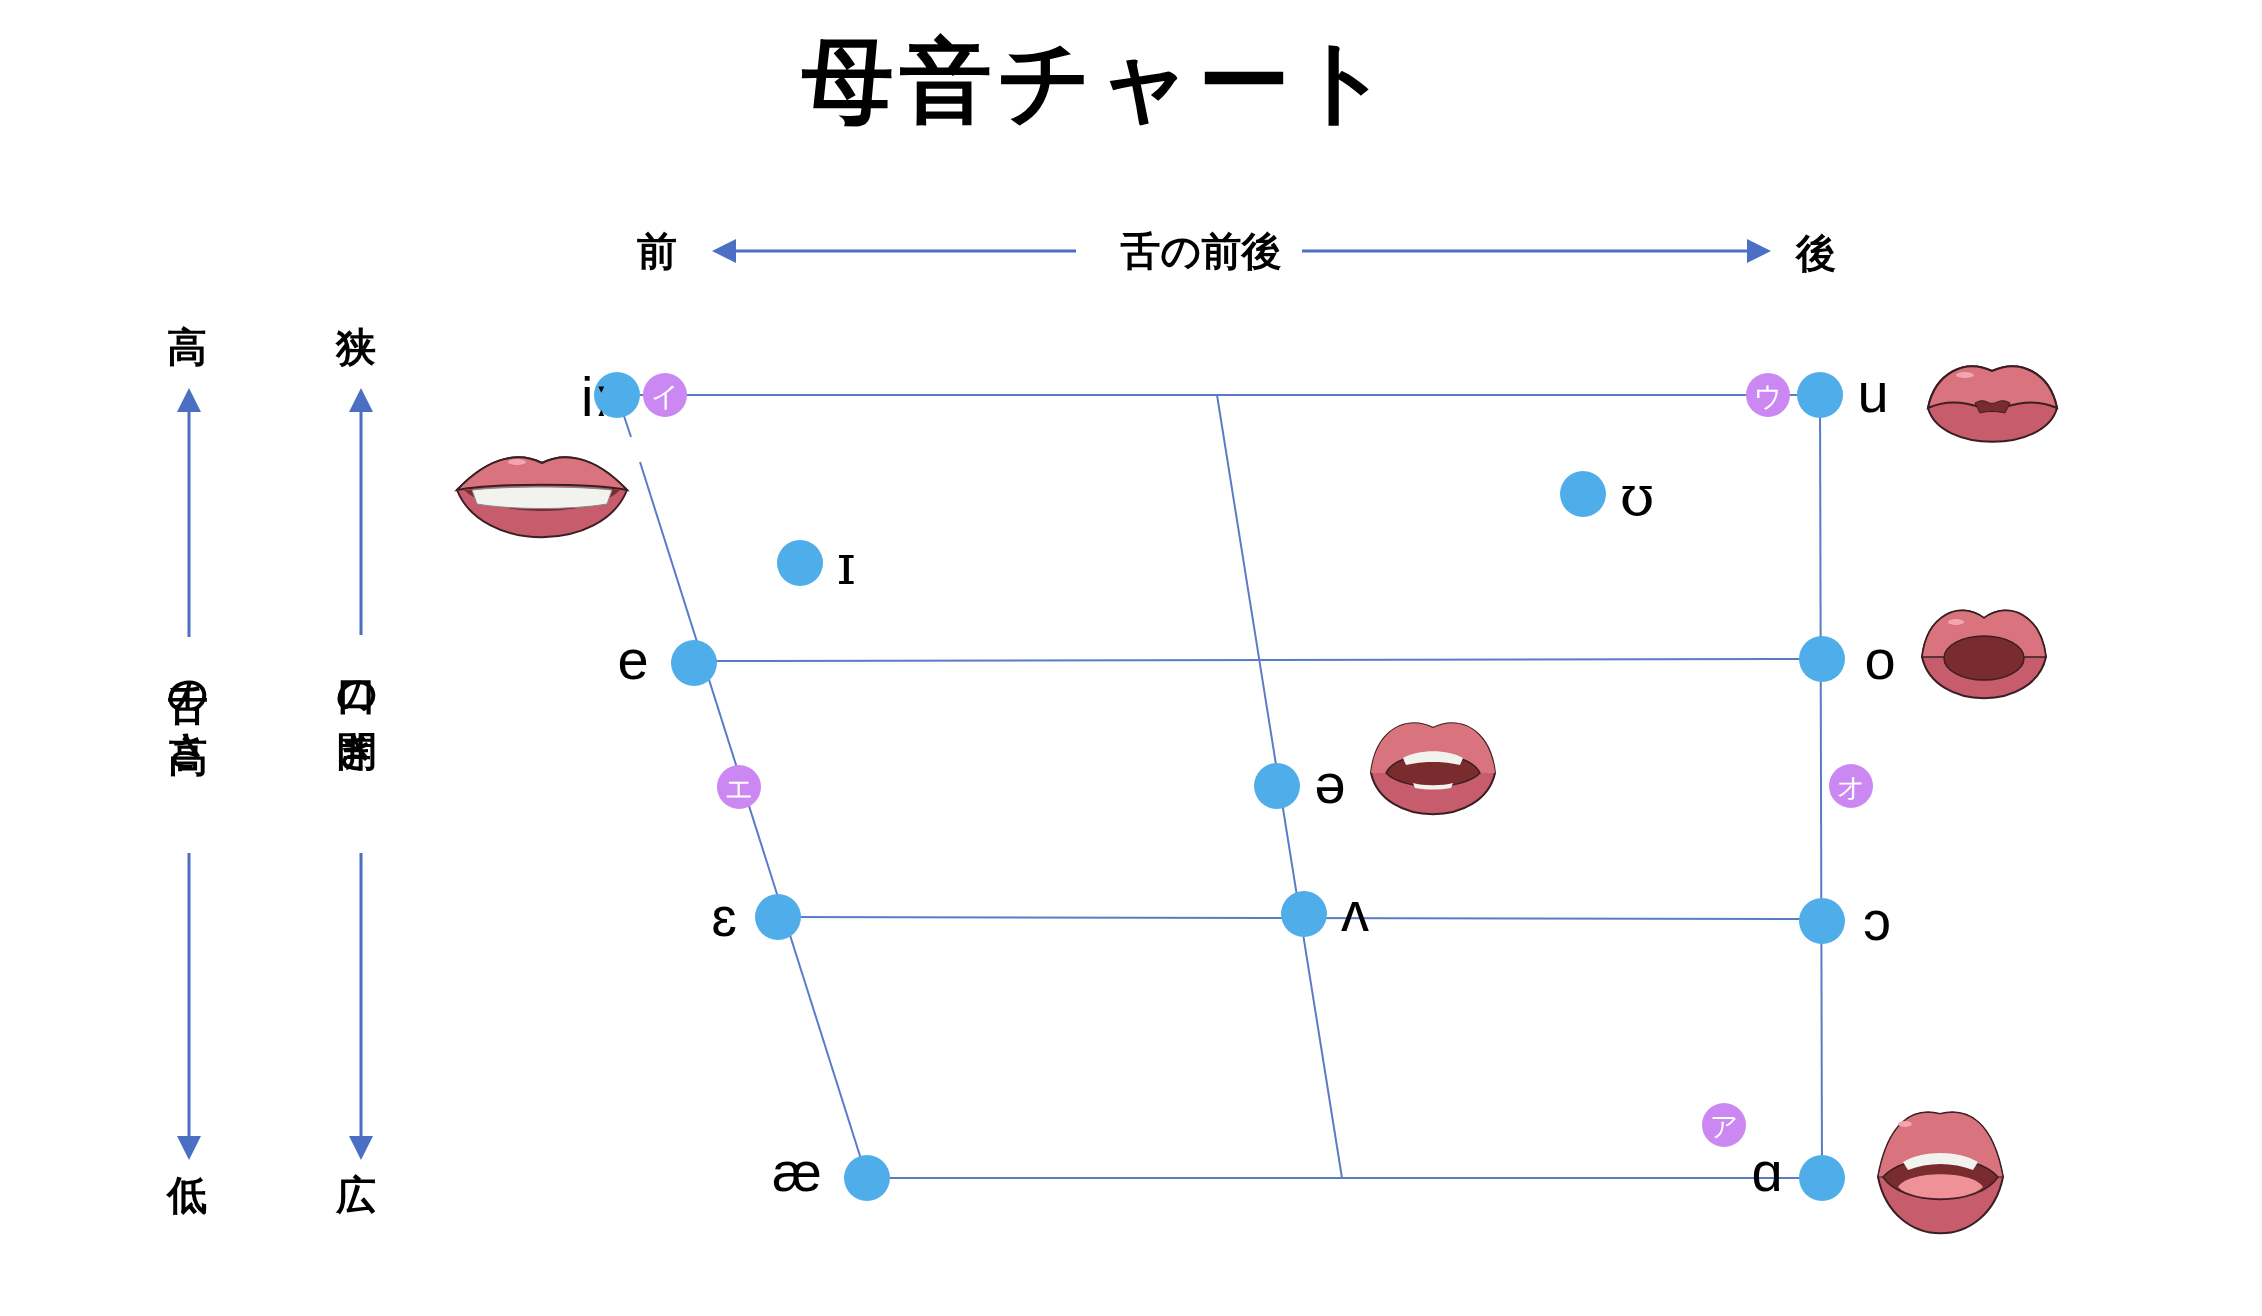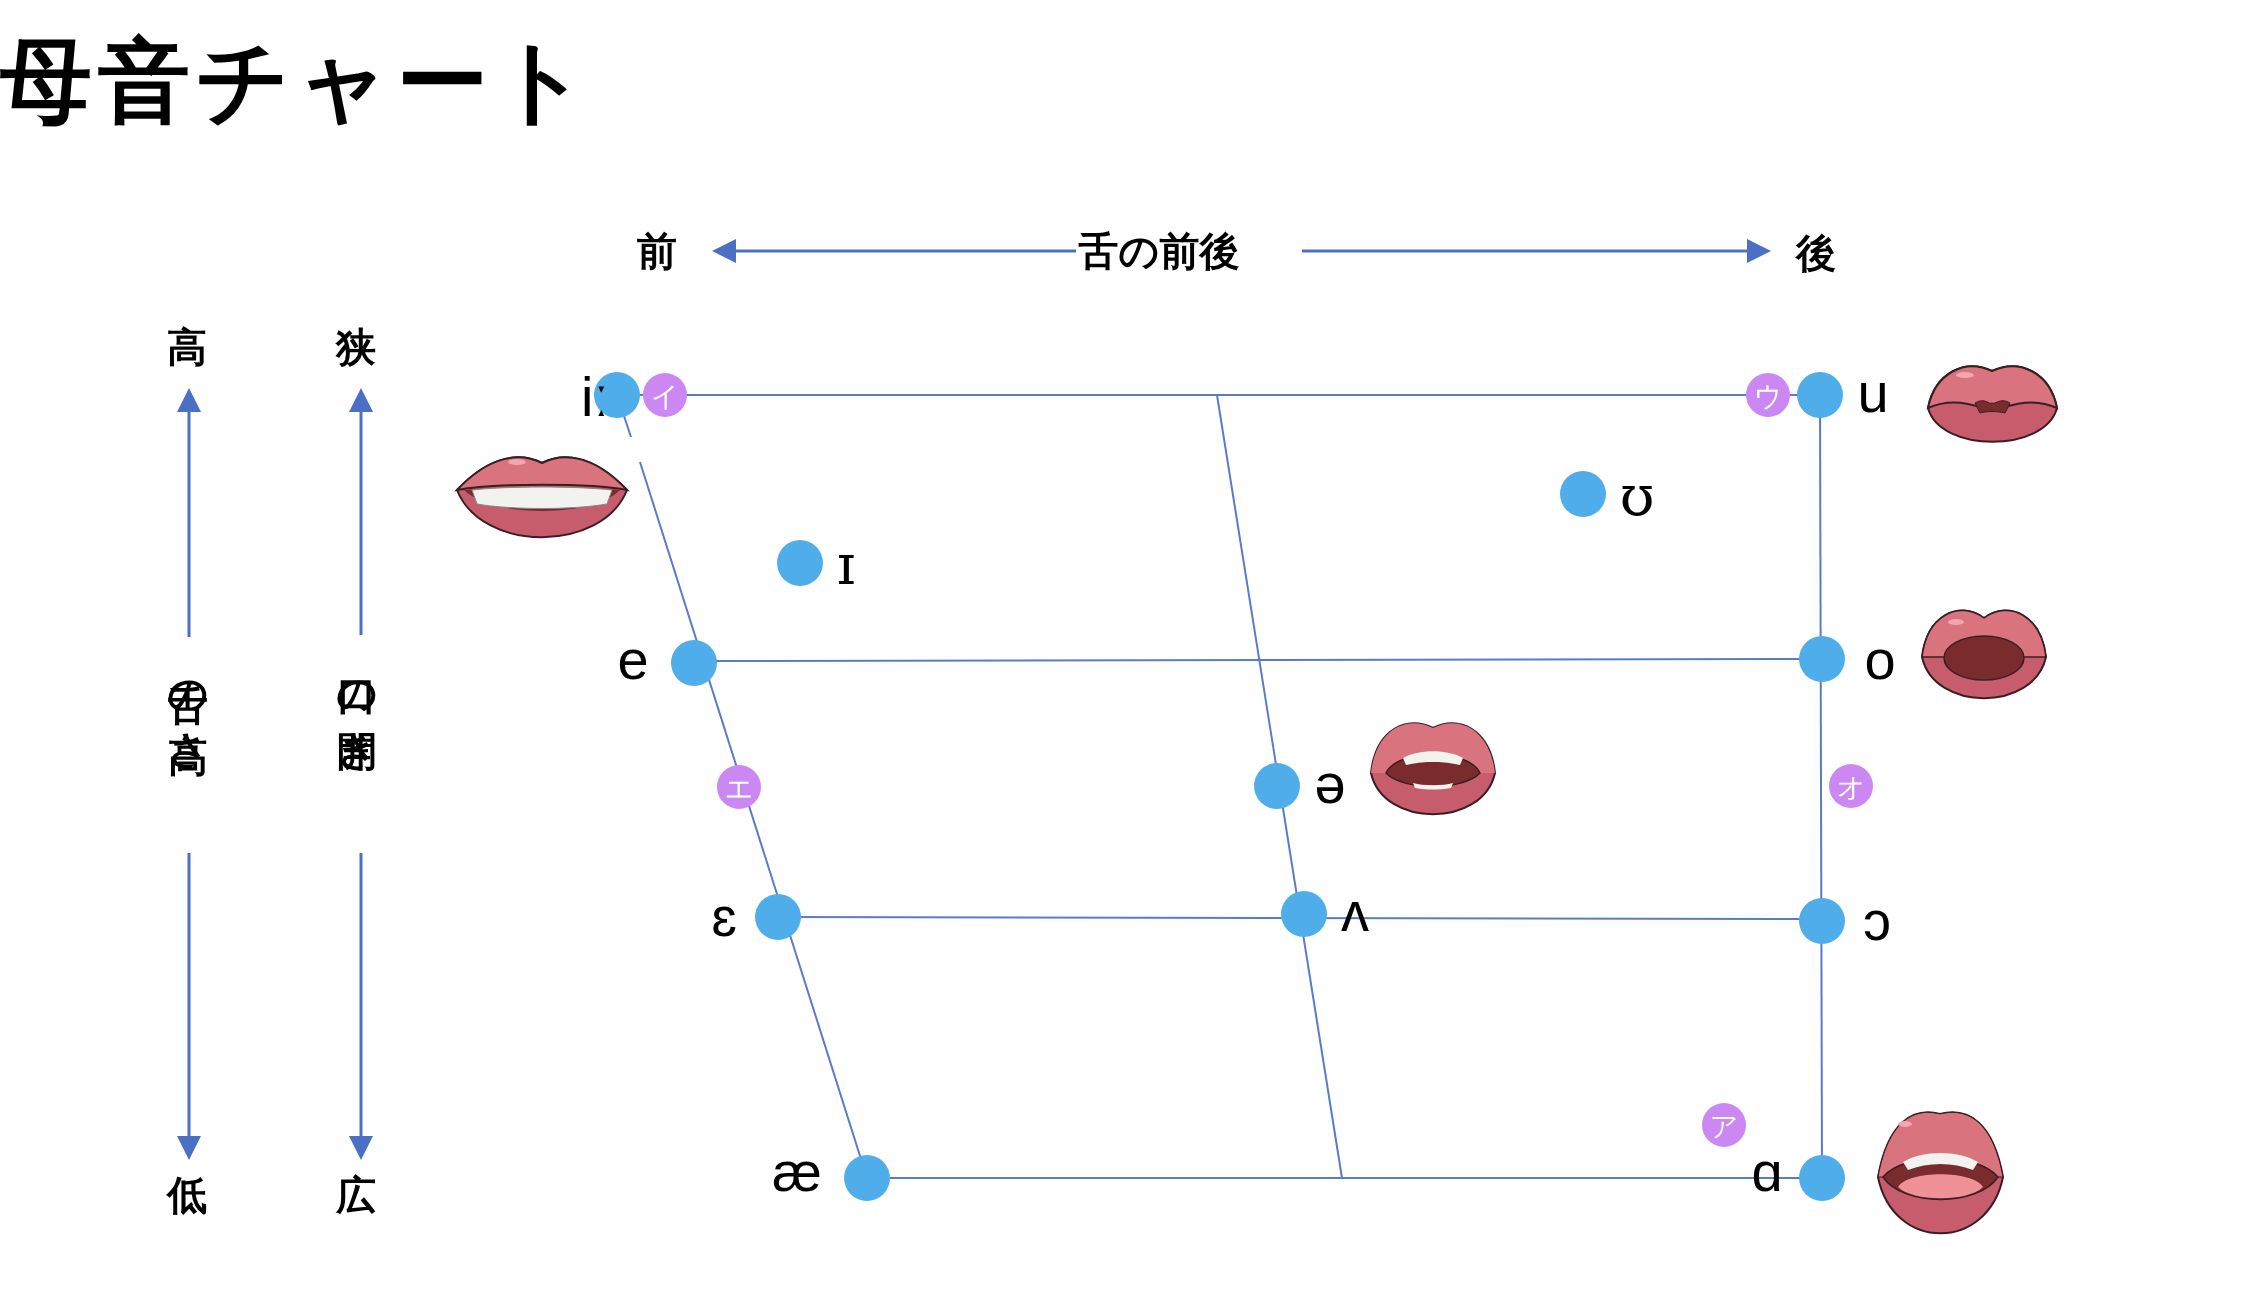--- a/index.html
+++ b/index.html
@@ -1,34 +1,34 @@
 <!DOCTYPE html>
 <html><head>
 <meta charset="utf-8">
 <style>
   html, body { margin:0; padding:0; background:#ffffff; }
   body { width:2262px; height:1316px; position:relative; overflow:hidden;
          font-family:"DejaVu Sans", sans-serif; color:#000; }
-  .title { position:absolute; left:0; width:2142px; top:20px; text-align:left;
-           font-size:92px; font-weight:bold; letter-spacing:6px; }
+  .title { position:absolute; left:0; width:2142px; top:20px; text-align:center;
+           font-size:92px; font-weight:bold; letter-spacing:6px;padding-left:28px; }
   .lbl { position:absolute; font-weight:bold; font-size:40px; transform:translate(-50%,-50%); white-space:nowrap; }
   .vtext { position:absolute; font-weight:bold; font-size:40px; writing-mode:vertical-rl; text-orientation:upright;
            transform:translateX(-50%); letter-spacing:2px; }
   svg.layer { position:absolute; left:0; top:0; }
   .ipa { position:absolute; font-family:"Liberation Sans", sans-serif; font-size:56px; transform:translate(-50%,-50%); line-height:1; }
   .ipa.serif { font-family:"DejaVu Serif", serif; }
   .mouth { position:absolute; }
 </style>
 </head>
 <body>
 
 <div class="title">母音チャート</div>
 
 <div class="lbl" style="left:657px;top:251px;">前</div>
-<div class="lbl" style="left:1159px;top:251px;font-family:Liberation Serif, serif;">舌の前後</div>
+<div class="lbl" style="left:1201px;top:251px;font-family:Liberation Serif, serif;">舌の前後</div>
 <div class="lbl" style="left:1816px;top:253px;">後</div>
 
 <div class="lbl" style="left:187px;top:347px;">高</div>
 <div class="lbl" style="left:356px;top:347px;">狭</div>
 <div class="vtext" style="left:189px;top:652px;">舌の高さ</div>
 <div class="vtext" style="left:358px;top:652px;">口の開き</div>
 <div class="lbl" style="left:187px;top:1195px;">低</div>
 <div class="lbl" style="left:356px;top:1195px;">広</div>
 
 <svg class="layer" width="2262" height="1316">

